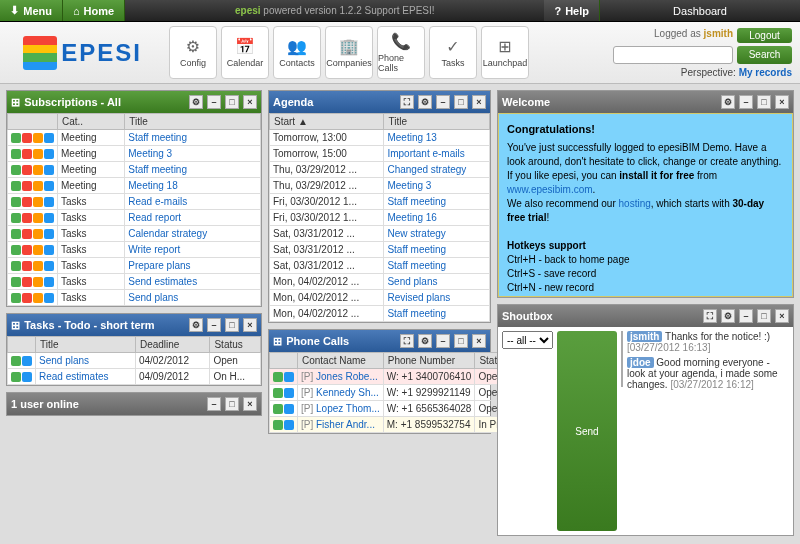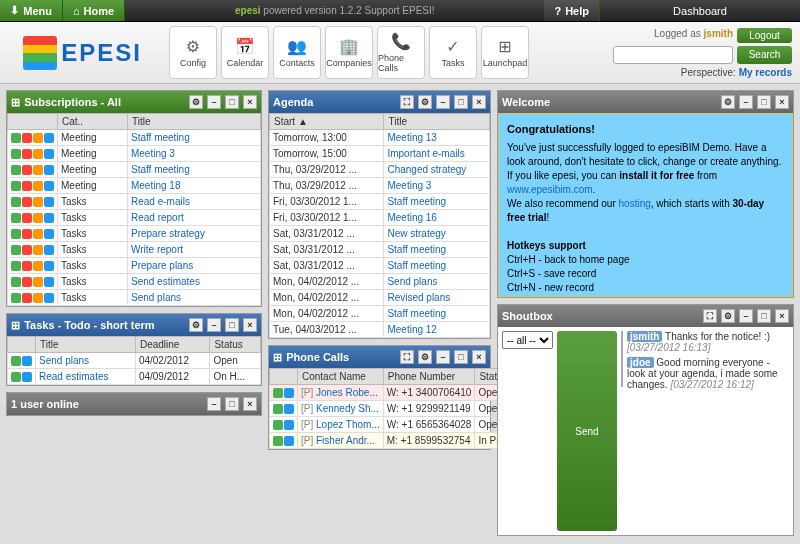--- a/index.html
+++ b/index.html
@@ -41,21 +41,21 @@
 .welcome h3{font-size:11px;margin-bottom:4px}
 .welcome a{color:#1565c0}
 .status-open{color:#1565c0}
 .hl1{background:#ffe8e8}.hl2{background:#fffce8}
 .shoutbody{padding:4px;display:flex;flex-direction:row;gap:4px;flex:1}
 .shoutrow{display:flex;gap:4px}
 .shoutsel{flex:1;height:18px;font-size:10px}
 .shoutmsg{height:56px;border:1px solid #aaa}
 .shmsgs{font-size:10px;color:#333}
 .shmsgs .u{background:#6a9bd1;color:#fff;padding:0 3px;border-radius:2px;font-weight:bold}
-.shmsgs .t{color:#888;font-style:italic}
+.shmsgs .t{color:#888;}
 .usr{padding:4px 16px;font-size:10px}
 </style>
 </head>
 <body>
 
 <div class="topbar">
   <div class="topbtn">
       <span>⬇</span>
       <span>Menu</span>
     </div>
@@ -215,21 +215,21 @@
             <tr>
               <td>
                 <span class="acts">
                   <span class="ai gr"></span>
                   <span class="ai rd"></span>
                   <span class="ai or"></span>
                   <span class="ai bl"></span>
                 </span>
               </td>
               <td>Tasks</td>
-              <td><a>Prepare strategy</a></td>
+              <td><a>Calendar strategy</a></td>
             </tr>
             <tr>
               <td>
                 <span class="acts">
                   <span class="ai gr"></span>
                   <span class="ai rd"></span>
                   <span class="ai or"></span>
                   <span class="ai bl"></span>
                 </span>
               </td>
@@ -390,24 +390,20 @@
               <td>Mon, 04/02/2012 ...</td>
               <td><a>Send plans</a></td>
             </tr>
             <tr>
               <td>Mon, 04/02/2012 ...</td>
               <td><a>Revised plans</a></td>
             </tr>
             <tr>
               <td>Mon, 04/02/2012 ...</td>
               <td><a>Staff meeting</a></td>
-            </tr>
-            <tr>
-              <td>Tue, 04/03/2012 ...</td>
-              <td><a>Meeting 12</a></td>
             </tr>
           </tbody>
         </table>
     </div>
     <div class="box">
       <div class="boxh hblue">
           <span>⊞</span>
           <span>Phone Calls</span>
           <span class="sp"></span>
           <span class="wbtn">⛶</span>

